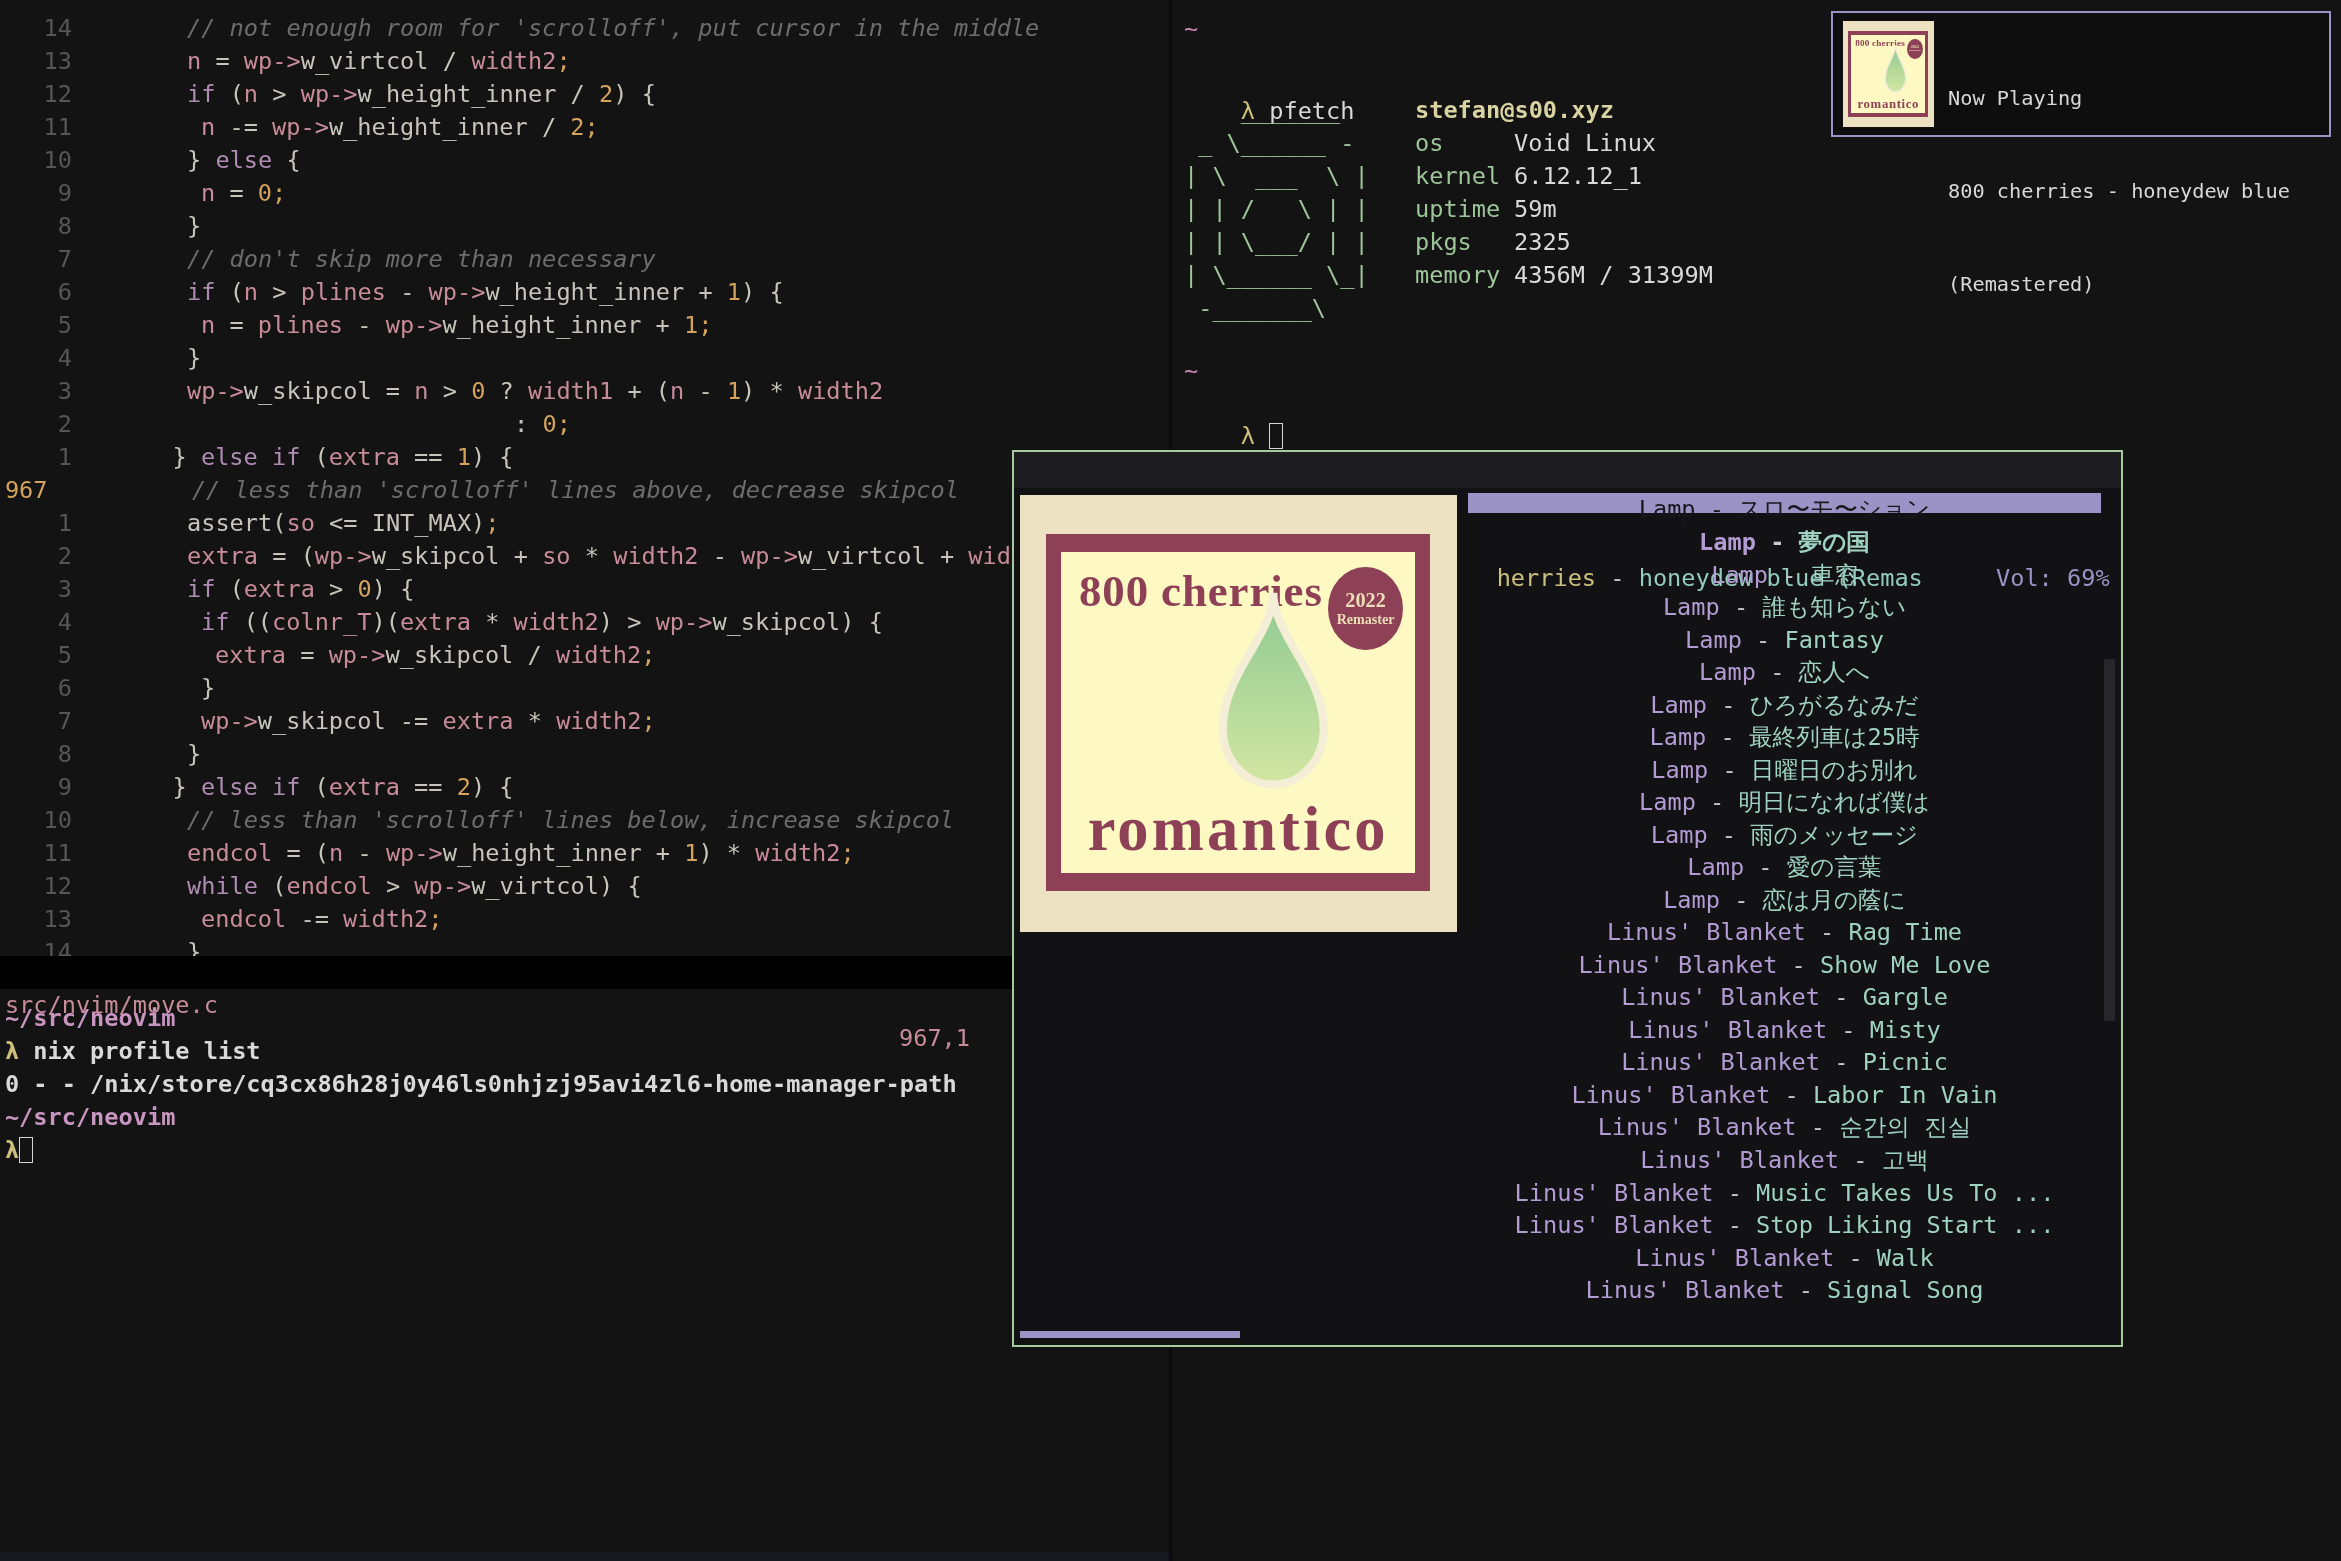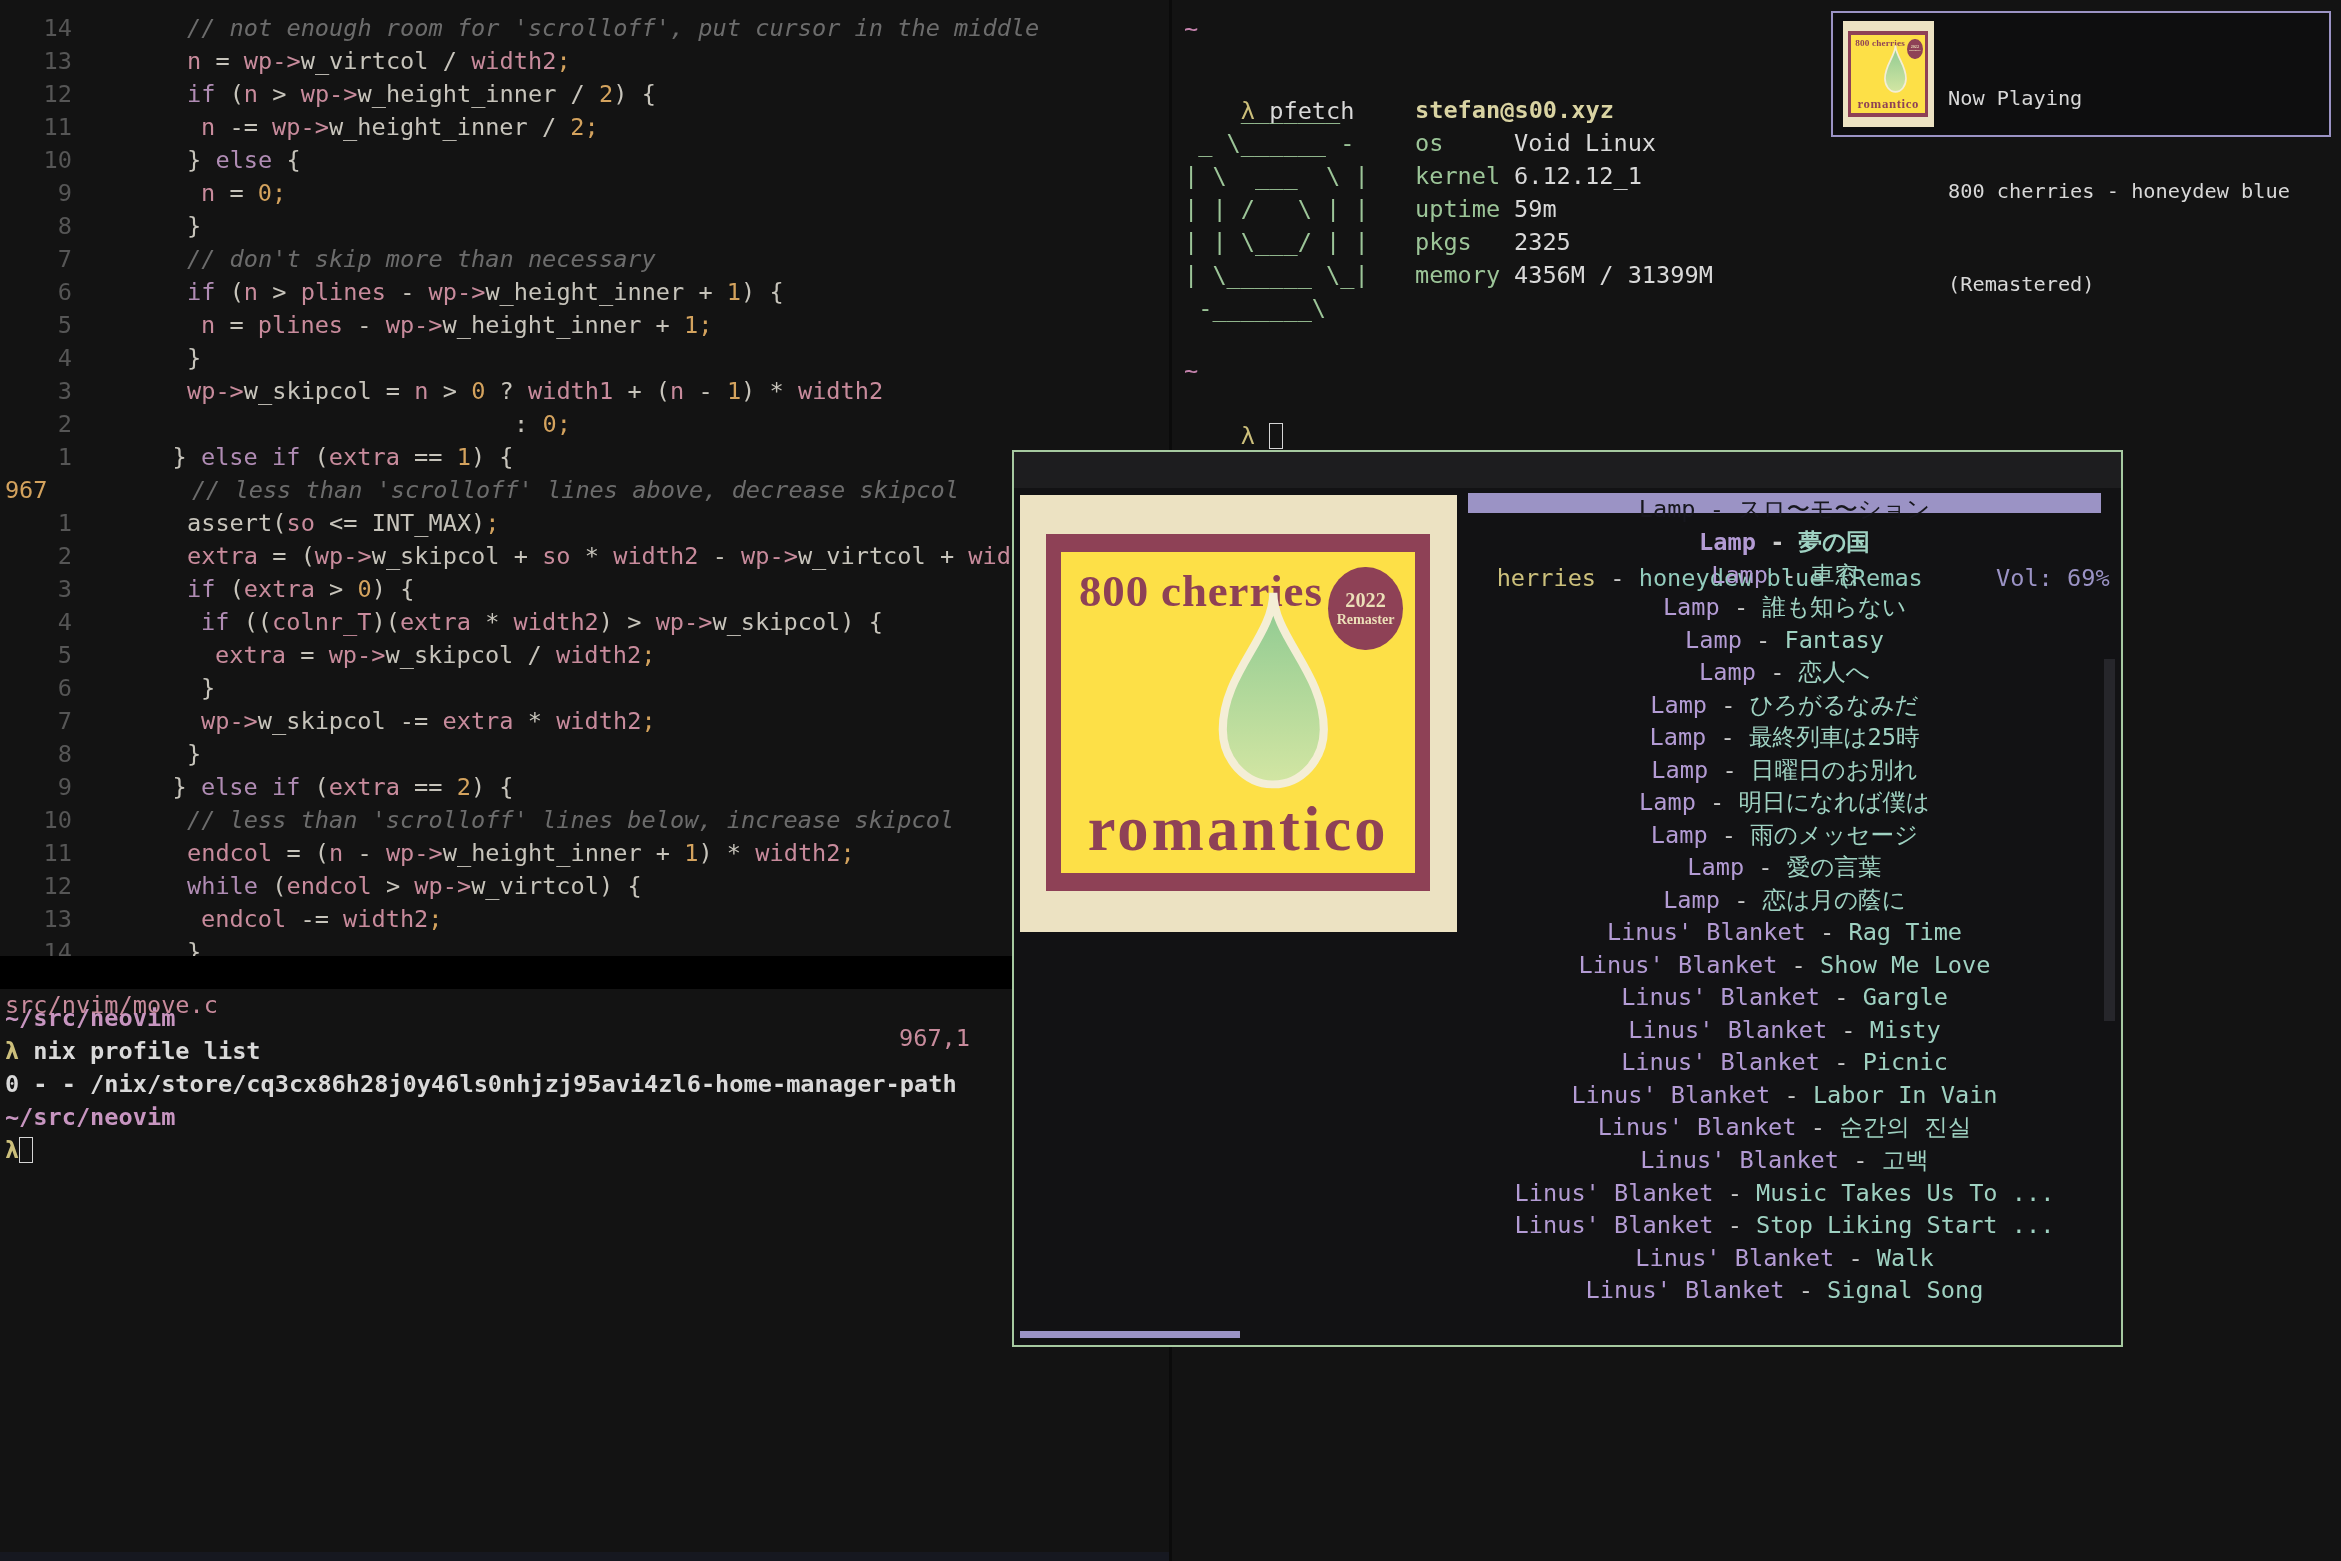--- a/index.html
+++ b/index.html
@@ -76,21 +76,21 @@
   .t-title{color:#9fd2c2;}
   .track.selected{background:#9b93c5;}
   .track.selected span{color:#17171d;}
 
   #pl-scrollbar{position:absolute;left:1090px;top:207px;width:10.6px;height:362px;background:#26262b;}
   #progressbar{position:absolute;left:5.7px;top:879px;width:220px;height:7.3px;background:#9b93c5;}
 
   
   .album-art{position:absolute;background:#ece2c2;}
   .aa-frame{position:absolute;left:6%;top:9%;right:6%;bottom:9.5%;background:#8e4156;}
-  .aa-field{position:absolute;left:4%;top:5%;right:4%;bottom:5%;background:#fde047;}
+  .aa-field{position:absolute;left:4%;top:5%;right:4%;bottom:5%;background:#fef9c3;}
   .aa-artist{position:absolute;left:5%;top:4%;font-family:"Liberation Serif",serif;
              font-weight:bold;color:#8e4156;font-size:1.02em;letter-spacing:0.02em;}
   .aa-badge{position:absolute;right:3.5%;top:4.5%;width:21%;height:26%;border-radius:50%;
             background:#8e4156;color:#ecdfb8;text-align:center;display:flex;
             flex-direction:column;justify-content:center;
             font-family:"Liberation Serif",serif;font-weight:bold;}
   .aa-badge-l1{font-size:0.46em;line-height:1.1;}
   .aa-badge-l2{font-size:0.32em;line-height:1.2;}
   .aa-drop{position:absolute;left:39%;top:11%;width:42%;height:66%;}
   .aa-title{position:absolute;left:0;right:0;bottom:2%;text-align:center;

